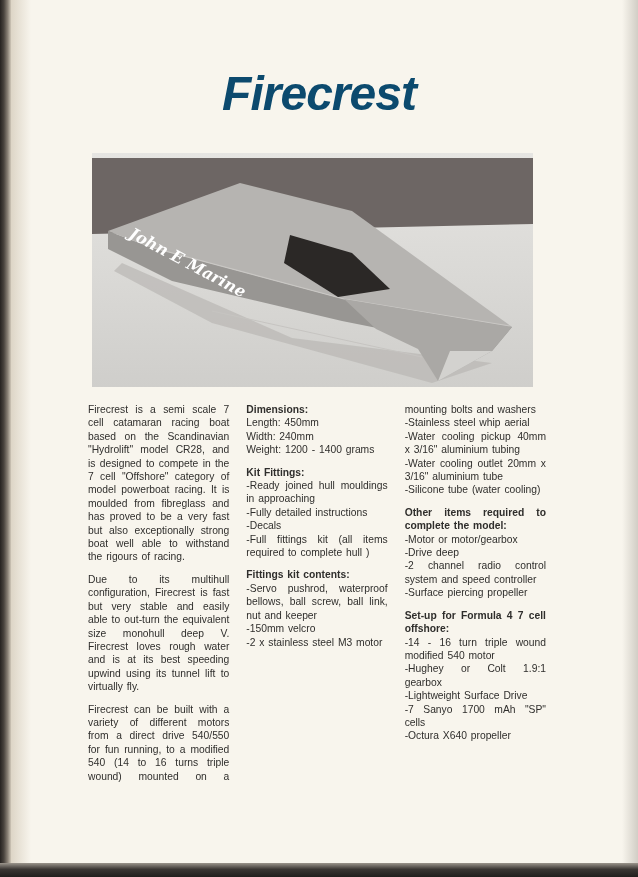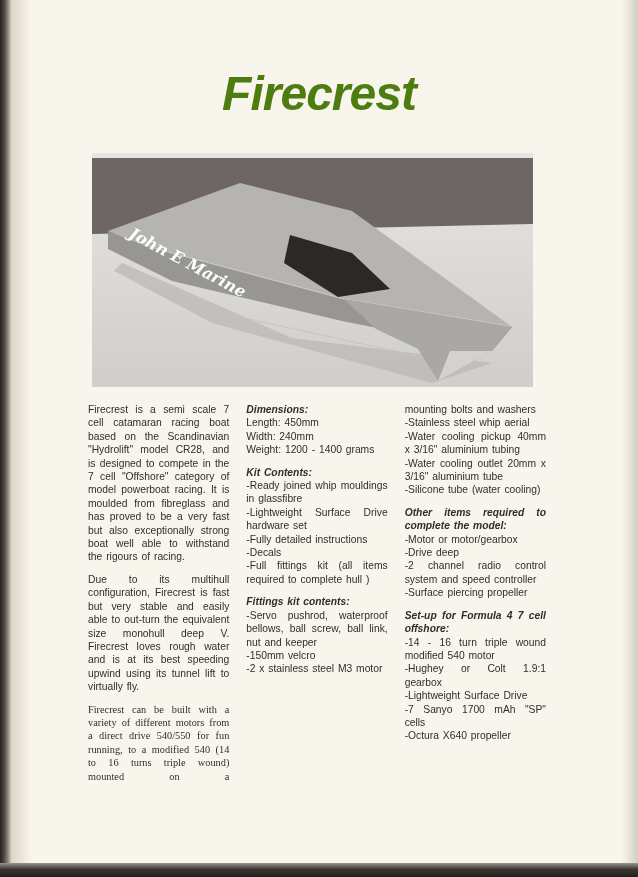--- a/index.html
+++ b/index.html
@@ -9,31 +9,31 @@
   .spine{position:absolute;left:0;top:0;bottom:0;width:11px;
          background:linear-gradient(90deg,#262220 0%,#4a443e 35%,#8a8176 70%,#cfc7b8 100%);}
   .spine-fade{position:absolute;left:11px;top:0;bottom:0;width:20px;
          background:linear-gradient(90deg,#ddd5c6 0%,rgba(248,245,237,0) 100%);}
   .bottom-band{position:absolute;left:0;right:0;bottom:0;height:14px;
          background:linear-gradient(180deg,#9b958c 0%,#3a3633 45%,#211f1d 100%);}
   .right-shade{position:absolute;right:0;top:0;bottom:0;width:16px;
          background:linear-gradient(270deg,rgba(110,104,95,0.28),rgba(110,104,95,0) 100%);}
   
   .title{position:absolute;left:0;right:0;top:66px;margin:0;text-align:center;
-         font-style:italic;font-weight:bold;font-size:48px;letter-spacing:-1px;color:#4d7c0f;}
+         font-style:italic;font-weight:bold;font-size:48px;letter-spacing:-1px;color:#0c4a6e;}
   
   .photo{position:absolute;left:92px;top:153px;width:441px;height:234px;background:#dddcd9;}
   .photo svg{display:block;width:100%;height:100%;}
   
   .cols{position:absolute;left:88px;top:403px;width:458px;display:flex;gap:17px;}
   .col{flex:1 1 0;font-size:10.3px;line-height:13.4px;text-align:justify;word-spacing:1px;}
   .block{margin:0 0 9px 0;}
-  .bh{font-weight:bold;font-style:italic;}
+  .bh{font-weight:bold;}
   .bp{margin:0;}
-  .bp.cont{text-align-last:justify;font-family:Liberation Serif, serif;}
+  .bp.cont{text-align-last:justify;}
 </style>
 </head>
 <body>
 
 <div class="scan">
 
   <div class="spine"></div>
   <div class="spine-fade"></div>
   <div class="right-shade"></div>
   <div class="bottom-band"></div>
@@ -86,23 +86,22 @@
         </div>
       </div>
     <div class="col">
         <div class="block">
           <div class="bh">Dimensions:</div>
           <div class="bi">Length: 450mm</div>
           <div class="bi">Width: 240mm</div>
           <div class="bi">Weight: 1200 - 1400 grams</div>
         </div>
         <div class="block">
-          <div class="bh">Kit Contents:</div>
-          <div class="bi">-Ready joined whip mouldings in glassfibre</div>
-          <div class="bi">-Lightweight Surface Drive hardware set</div>
+          <div class="bh">Kit Fittings:</div>
+          <div class="bi">-Ready joined hull mouldings in approaching</div>
           <div class="bi">-Fully detailed instructions</div>
           <div class="bi">-Decals</div>
           <div class="bi">-Full fittings kit (all items required to complete hull )</div>
         </div>
         <div class="block">
           <div class="bh">Fittings kit contents:</div>
           <div class="bi">-Servo pushrod, waterproof bellows, ball screw, ball link, nut and keeper</div>
           <div class="bi">-150mm velcro</div>
           <div class="bi">-2 x stainless steel M3 motor</div>
         </div>

